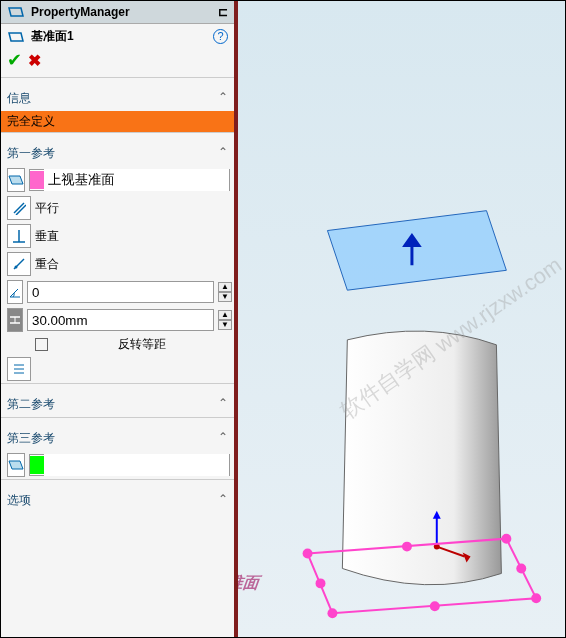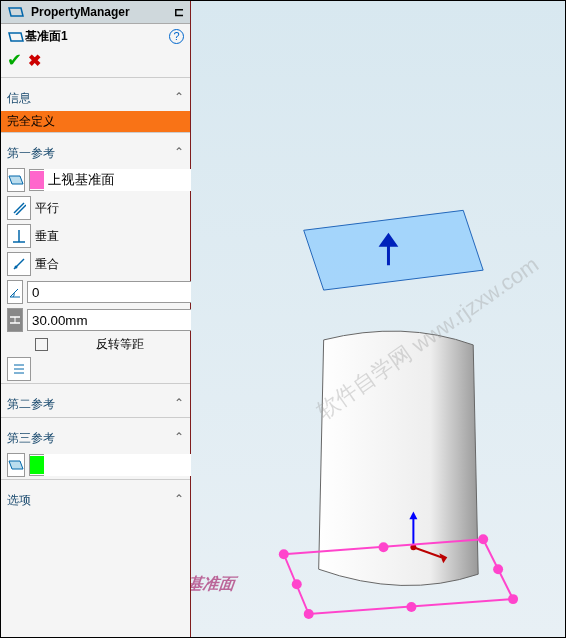--- a/index.html
+++ b/index.html
@@ -1,21 +1,21 @@
 <!DOCTYPE html>
 <html><head>
 <meta charset="utf-8">
 <style>
   * { box-sizing: border-box; margin: 0; padding: 0; font-family: "Microsoft YaHei", Arial, sans-serif; }
   body { width: 566px; height: 638px; background: #f0f0f0; display: flex; border: 1px solid #000; }
-  .panel { width: 190px; background: #f5f5f5; border-right: 1px solid #7f1d1d; display: flex; flex-direction: column; font-size: 12px; }
+  .panel { width: 237px; background: #f5f5f5; border-right: 4px solid #7f1d1d; display: flex; flex-direction: column; font-size: 12px; }
   .viewport { flex: 1; background: linear-gradient(to bottom, #d8e8f0, #e8f0f5); position: relative; overflow: hidden; }
   .hdr { background: #cfd8dc; padding: 3px 6px; text-align: center; font-weight: bold; display:flex; align-items:center; justify-content:center; gap:6px; border-bottom:1px solid #aaa; }
   .hdr .pin { margin-left:auto; }
-  .title-row { display:flex; align-items:center; padding: 4px 6px; }
+  .title-row { display:flex; align-items:center; padding: 4px 6px; gap:6px; }
   .title-row .help { margin-left:auto; color:#0066cc; border:1px solid #0066cc; border-radius:50%; width:15px; height:15px; line-height:13px; text-align:center; font-size:11px; cursor:pointer; }
   .actions { display:flex; gap:6px; padding: 0 6px 6px; align-items:center; }
   .ok { color:#0a0; font-size:18px; cursor:pointer; }
   .cancel { color:#c00; font-size:16px; font-weight:bold; cursor:pointer; }
   .sect { border-top:1px solid #ccc; }
   .sect-h { display:flex; align-items:flex-start; padding:4px 6px; cursor:pointer; color:#1a4a6e;margin-top:8px; }
   .sect-h .chev { margin-left:auto; color:#666; }
   .status { background:#f97316; color:#000; padding:2px 6px; margin:0; }
   .row { display:flex; align-items:center; gap:4px; padding:2px 6px; }
   .iconbtn { width:24px; height:24px; background:#fff; border:1px solid #999; display:flex; align-items:center; justify-content:center; cursor:pointer; font-size:12px; }

